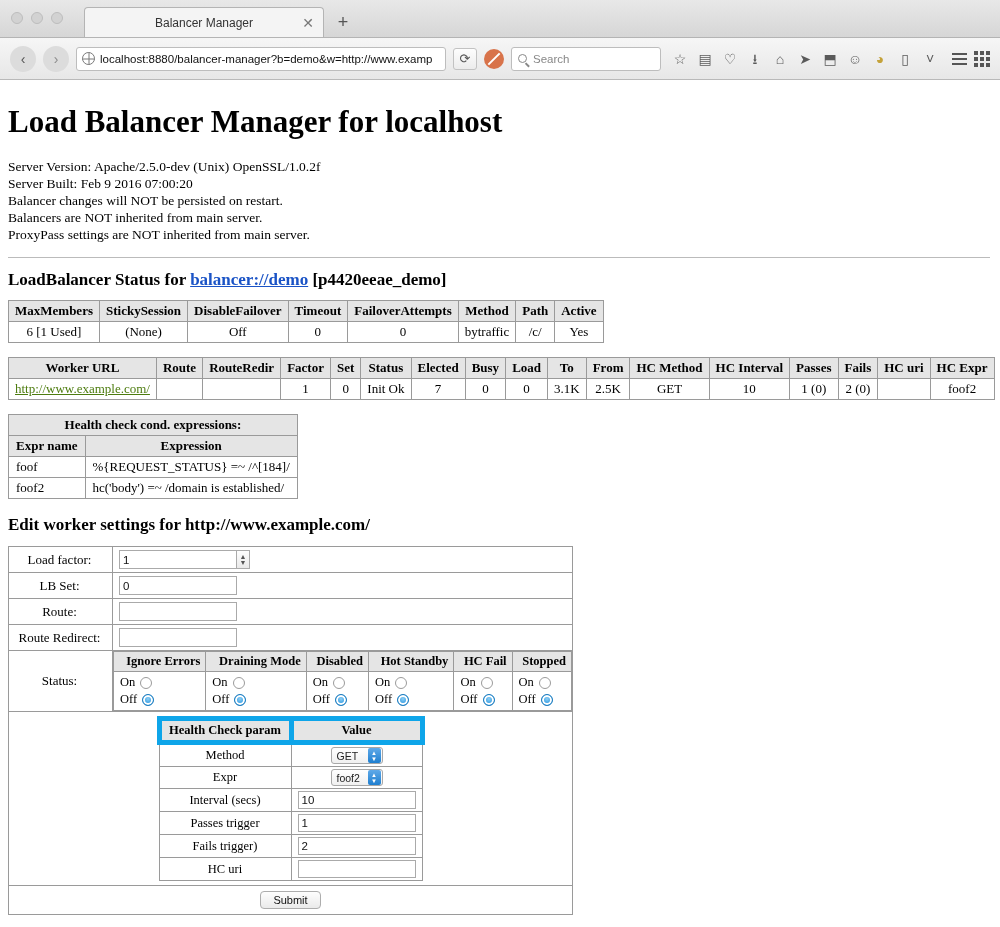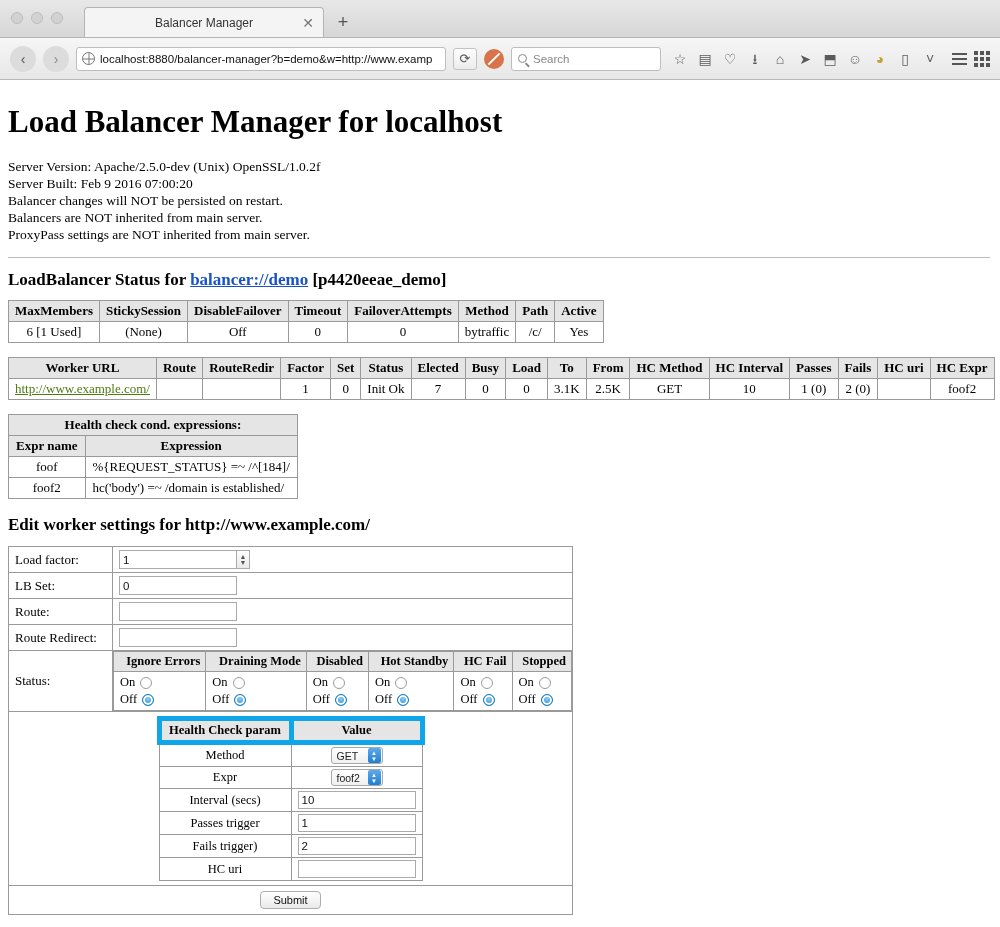--- a/index.html
+++ b/index.html
@@ -146,29 +146,29 @@
     padding: 2px 6px;
     text-align: center;
     white-space: nowrap;
   }
   table.grid th { background: #e5e5e5; font-weight: bold; }
   table.grid td a { color: #4d7c0f; text-decoration: underline; }
 
   .hc-table { border-collapse: collapse; font-size: 13px; margin-bottom: 16px; }
   .hc-table th, .hc-table td { border: 1px solid #9a9a9a; padding: 2px 7px; }
   .hc-table th { background: #e5e5e5; font-weight: bold; text-align: center; }
-  .hc-table td.name { text-align: center; }
+  .hc-table td.name { text-align: left; }
   .hc-table td.expr { text-align: left; font-family: "Liberation Serif", serif; }
   .hc-title { background: #e5e5e5; font-weight: bold; text-align: center; }
 
   h4 { font-size: 17px; margin: 4px 0 11px 0; font-weight: bold; }
 
   .form-table { border-collapse: collapse; font-size: 13px; width: 565px; }
   .form-table td { border: 1px solid #9a9a9a; padding: 3px 6px; vertical-align: middle; }
-  .form-table td.lbl { width: 104px; text-align: left; padding-right: 8px; }
+  .form-table td.lbl { width: 104px; text-align: center; padding-right: 8px; }
   .txt {
     font-family: "Liberation Sans", sans-serif;
     font-size: 11.5px;
     border: 1px solid #aaa; background: #fff;
     height: 19px; padding: 1px 3px; width: 118px;
     color: #111;
   }
   .txt.stepper { width: 118px; position: relative; }
   .stepper-wrap { display: inline-flex; align-items: stretch; }
   .stepper-btn {

